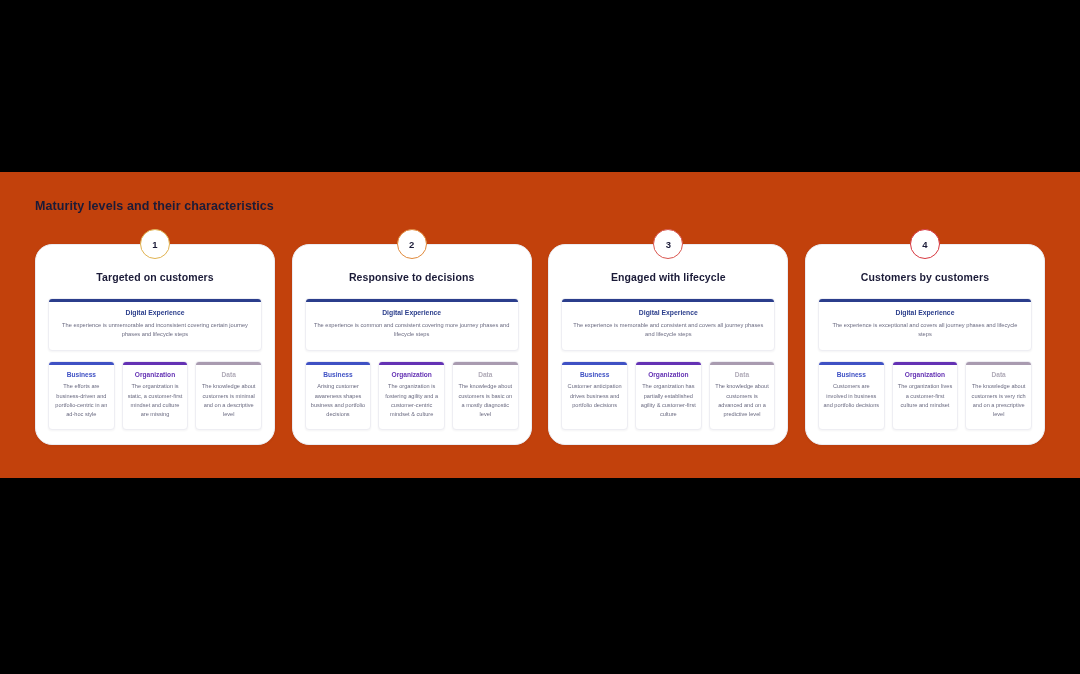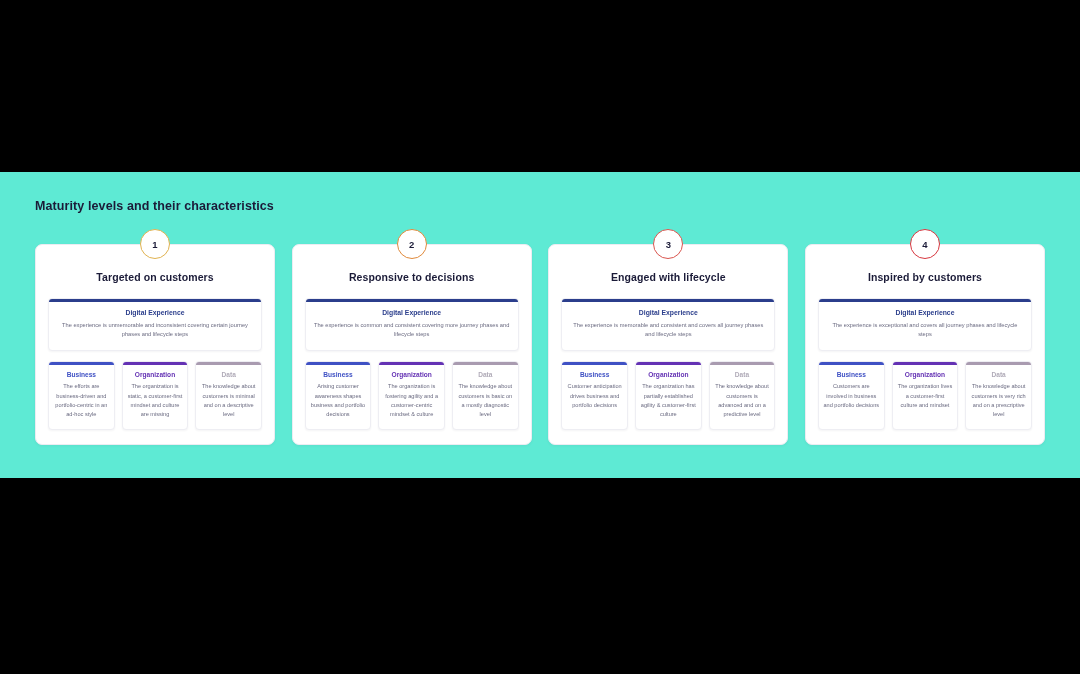--- a/index.html
+++ b/index.html
@@ -19,21 +19,21 @@
     background: #000000;
   }
 
   
   .slide {
     position: absolute;
     left: 0;
     top: 172px;
     width: 1080px;
     height: 306px;
-    background: #5eead4;
+    background: #c2410c;
   }
 
   .slide-title {
     position: absolute;
     left: 35px;
     top: 27px;
     font-size: 12.5px;
     font-weight: bold;
     color: #1b1b38;
     letter-spacing: 0.1px;
@@ -68,21 +68,21 @@
     justify-content: center;
     font-size: 9.5px;
     font-weight: bold;
     color: #1b1b38;
     z-index: 5;
   }
 
   .card {
     background: #ffffff;
     border: 1px solid #ececf2;
-    border-radius: 7px;
+    border-radius: 17px;
     box-shadow: 0 1px 3px rgba(30, 30, 60, 0.05);
     padding: 26px 12px 14px 12px;
     min-height: 194px;
   }
 
   .card-title {
     text-align: center;
     font-size: 10.5px;
     font-weight: bold;
     color: #1b1b38;
@@ -242,21 +242,21 @@
               <div class="panel-label" style="color:#b0abb8" data-interactable="false">Data</div>
               <div class="panel-text" data-interactable="false">The knowledge about customers is advanced and on a predictive level</div>
             </div>
           </div>
         </div>
       </div>
 
       <div class="card-wrap" data-interactable="true">
         <div class="level-badge" data-interactable="true" style="border-color: rgb(215, 55, 63);">4</div>
         <div class="card" data-interactable="false">
-          <div class="card-title" data-interactable="false">Inspired by customers</div>
+          <div class="card-title" data-interactable="false">Customers by customers</div>
 
           <div class="panel de-panel" data-interactable="false">
             <div class="panel-bar" data-interactable="false" style="background: rgb(43, 62, 140);"></div>
             <div class="panel-label" data-interactable="false">Digital Experience</div>
             <div class="panel-text" data-interactable="false">The experience is exceptional and covers all journey phases and lifecycle steps</div>
           </div>
 
           <div class="sub-row" data-interactable="false">
             <div class="panel sub-card" data-interactable="false">
               <div class="panel-bar" data-interactable="false" style="background: rgb(63, 81, 196);"></div>

